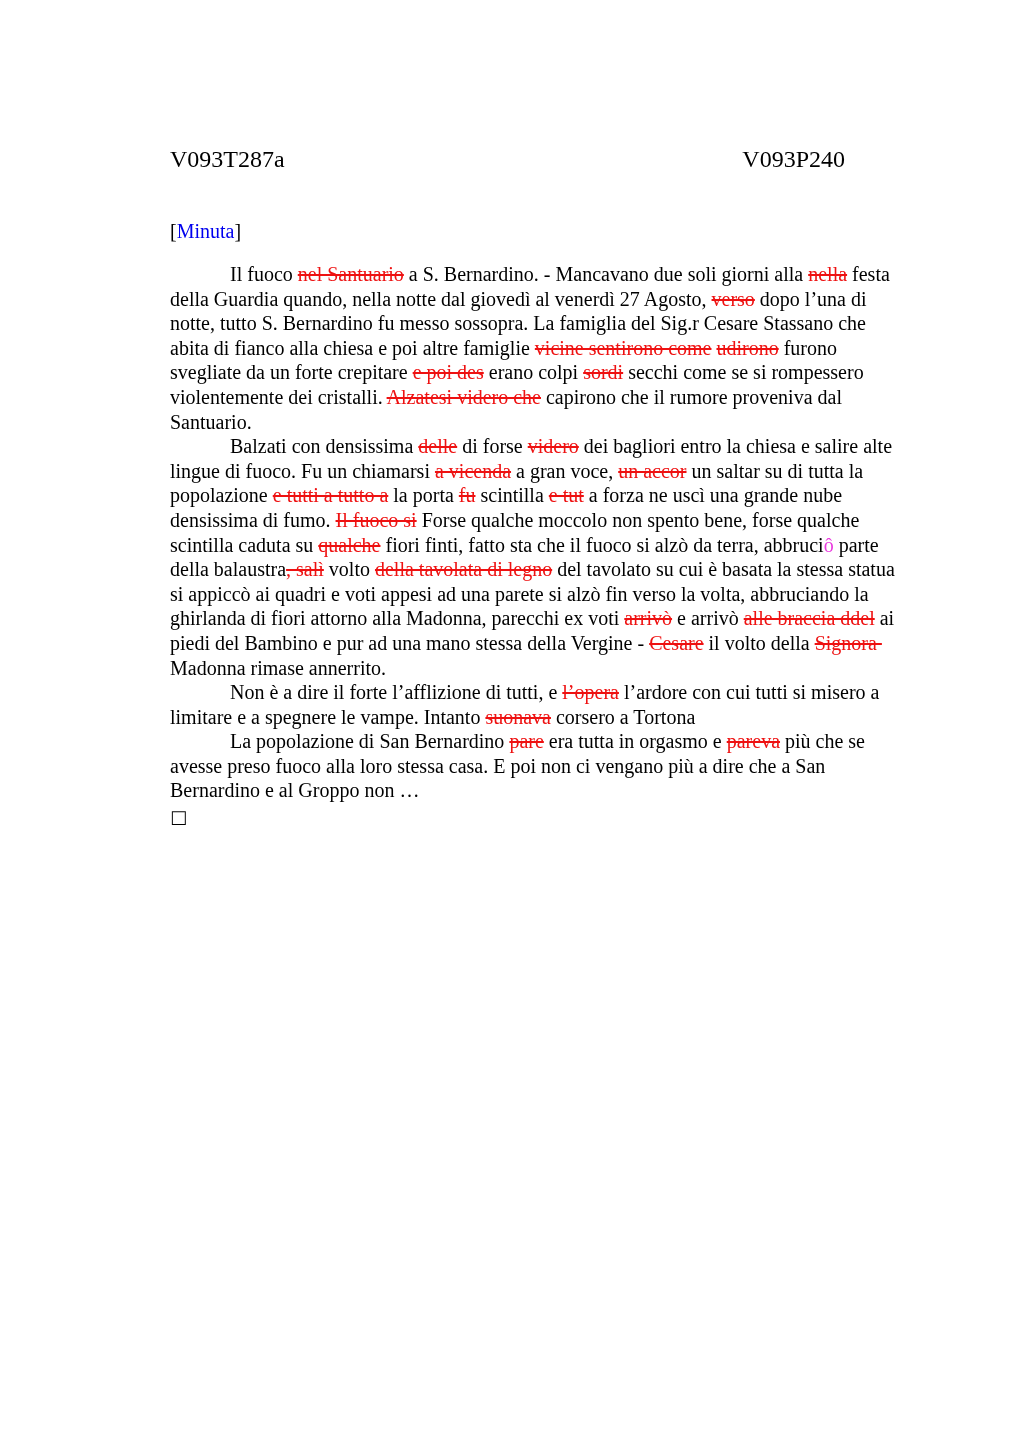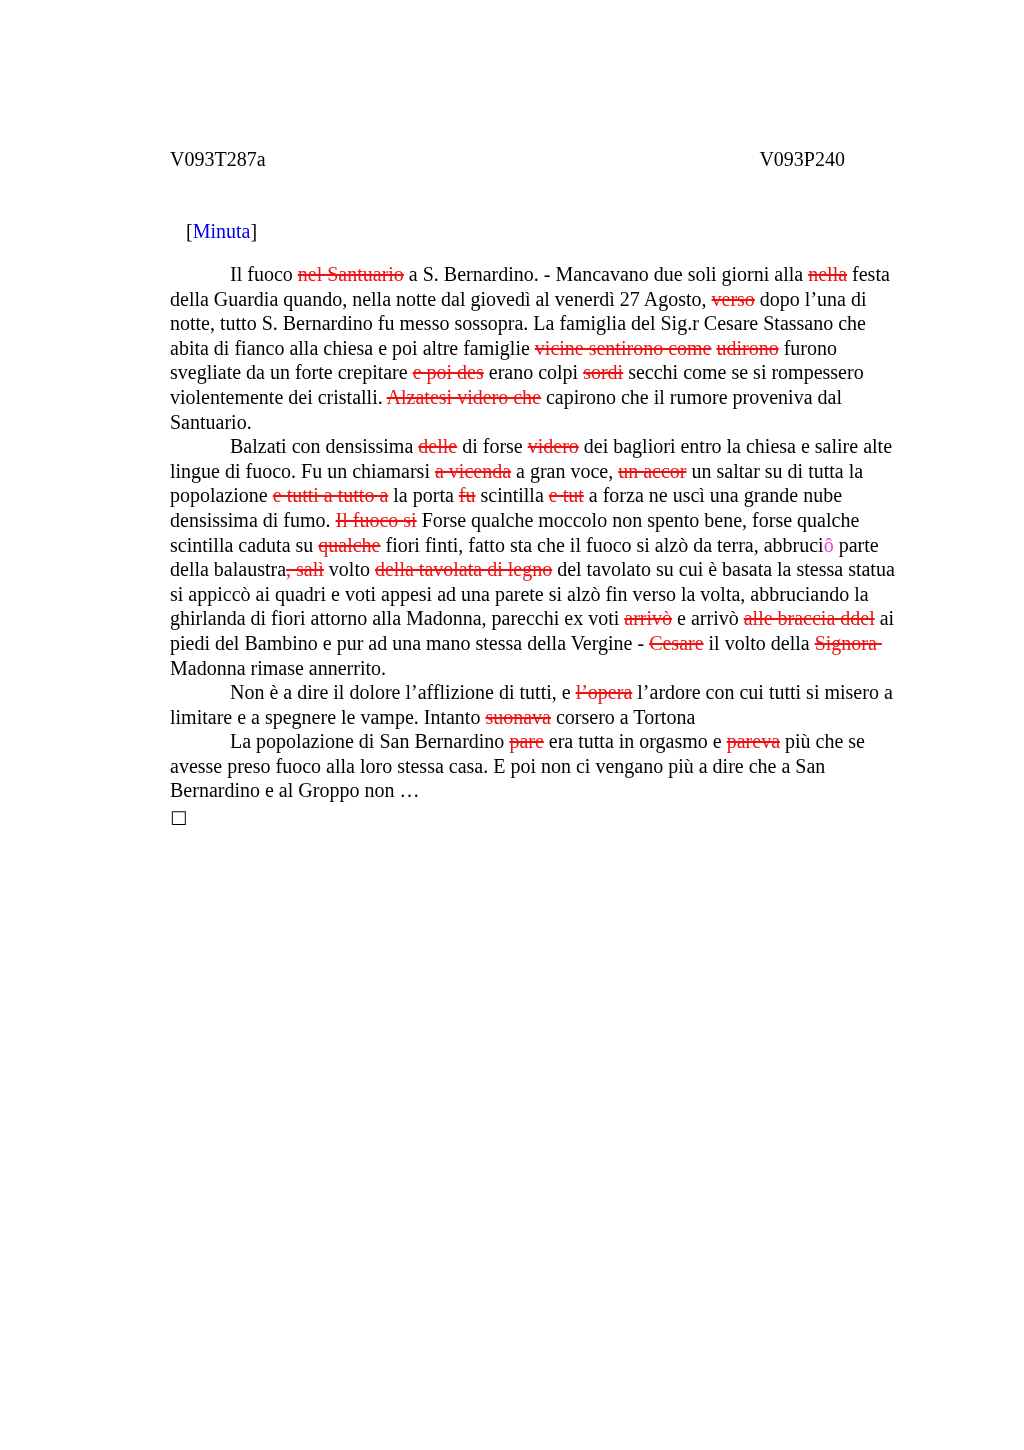--- a/index.html
+++ b/index.html
@@ -16,28 +16,28 @@
     color: var(--body-color, #000000);
     overflow: hidden;
   }
   .header {
     position: absolute;
     top: 147px;
     left: 170px;
     width: 675px;
     display: flex;
     justify-content: space-between;
-    font-size: 20px;
+    font-size: 24px;
     line-height: 24px;
     align-items: center;
   }
   .minuta-line {
     position: absolute;
     top: 219px;
-    left: 186px;
+    left: 170px;
     font-size: 20px;
     line-height: 24px;
   }
   .minuta-link {
     color: var(--link-color, #0000ee);
     text-decoration: none;
     cursor: pointer;
   }
   .text-block {
     position: absolute;
@@ -91,21 +91,21 @@
         <p class="para"><span class="txt">Balzati con densissima </span><span class="del">delle</span><span class="txt"> di forse </span><span class="del">videro</span><span class="txt"> dei bagliori entro la chiesa e salire alte
 lingue di fuoco. Fu un chiamarsi </span><span class="del">a vicenda</span><span class="txt"> a gran voce, </span><span class="del">un accor</span><span class="txt"> un saltar su di tutta la
 popolazione </span><span class="del">e tutti a tutto a</span><span class="txt"> la porta </span><span class="del">fu</span><span class="txt"> scintilla </span><span class="del">e tut</span><span class="txt"> a forza ne uscì una grande nube
 densissima di fumo. </span><span class="del">Il fuoco si</span><span class="txt"> Forse qualche moccolo non spento bene, forse qualche
 scintilla caduta su </span><span class="del">qualche</span><span class="txt"> fiori finti, fatto sta che il fuoco si alzò da terra, abbruci</span><span class="mag">ô</span><span class="txt"> parte
 della balaustra</span><span class="del">, salì</span><span class="txt"> volto </span><span class="del">della tavolata di legno</span><span class="txt"> del tavolato su cui è basata la stessa statua
 si appiccò ai quadri e voti appesi ad una parete si alzò fin verso la volta, abbruciando la
 ghirlanda di fiori attorno alla Madonna, parecchi ex voti </span><span class="del">arrivò</span><span class="txt"> e arrivò </span><span class="del">alle braccia ddel</span><span class="txt"> ai
 piedi del Bambino e pur ad una mano stessa della Vergine - </span><span class="del">Cesare</span><span class="txt"> il volto della </span><span class="del">Signora&nbsp;</span><span class="txt">
 Madonna rimase annerrito.</span></p>
-        <p class="para"><span class="txt">Non è a dire il dolore l’afflizione di tutti, e </span><span class="del">l’opera</span><span class="txt"> l’ardore con cui tutti si misero a
+        <p class="para"><span class="txt">Non è a dire il forte l’afflizione di tutti, e </span><span class="del">l’opera</span><span class="txt"> l’ardore con cui tutti si misero a
 limitare e a spegnere le vampe. Intanto </span><span class="del">suonava</span><span class="txt"> corsero a Tortona</span></p>
         <p class="para"><span class="txt">La popolazione di San Bernardino </span><span class="del">pare</span><span class="txt"> era tutta in orgasmo e </span><span class="del">pareva</span><span class="txt"> più che se
 avesse preso fuoco alla loro stessa casa. E poi non ci vengano più a dire che a San
 Bernardino e al Groppo non …</span></p>
       </div>
     <div class="end-mark">□</div>
   </div>
 
 </div>
 

